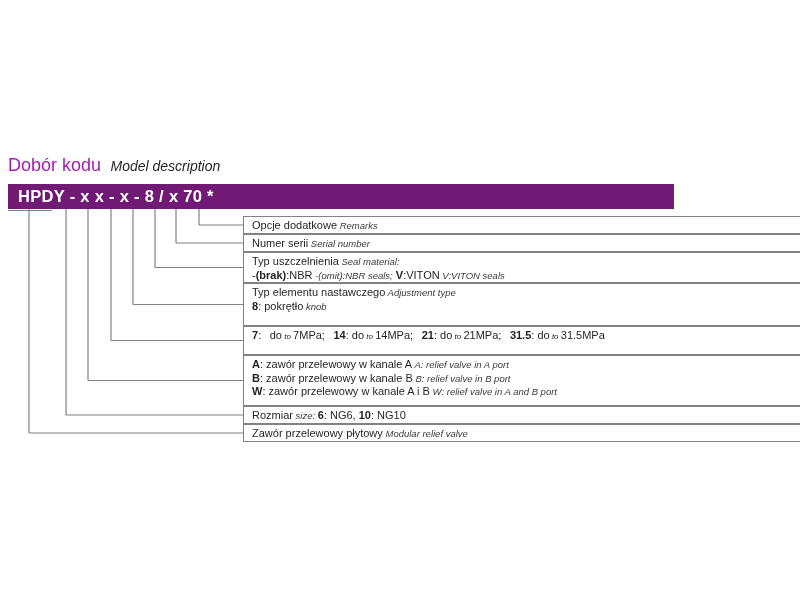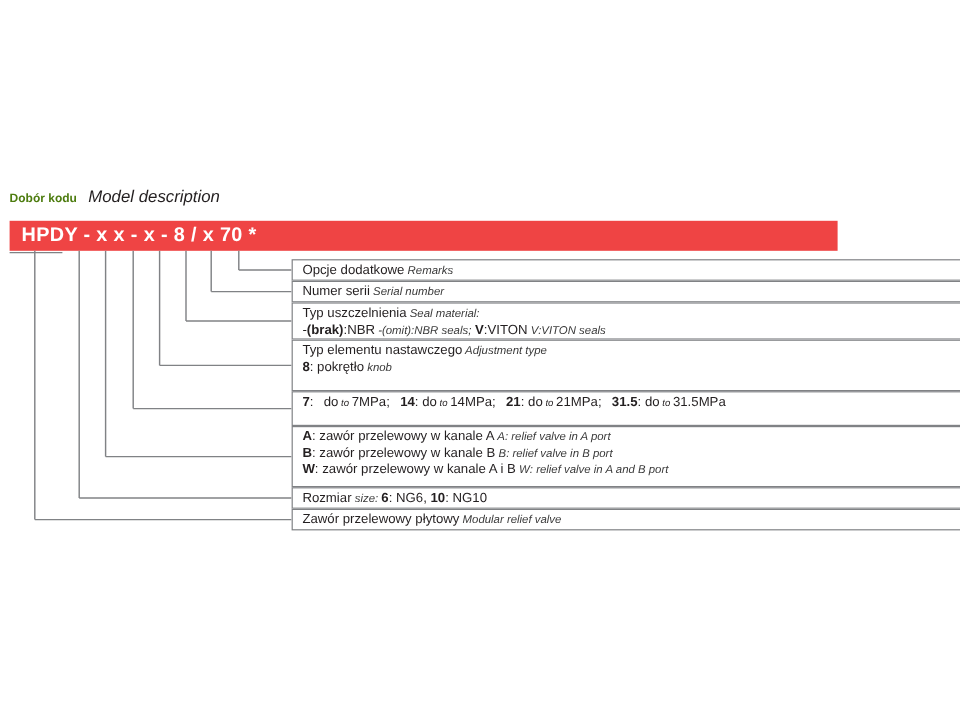--- a/index.html
+++ b/index.html
@@ -17,41 +17,40 @@
   }
 
   
   #title-block {
     position: absolute;
     left: 8px;
     top: 155px;
     white-space: nowrap;
   }
   #title-pl {
-    font-size: 10px;
-    font-weight: 700;
-    color: #4d7c0f;
+    font-size: 18px;
+    font-weight: 400;
+    color: #a21caf;
   }
   #title-en {
     font-size: 14px;
     font-style: italic;
     font-weight: 400;
     color: #231f20;
     margin-left: 5px;
   }
 
   
   #code-bar {
     position: absolute;
     left: 8px;
     top: 184px;
     width: 666px;
     height: 25px;
-    background: #ef4444;
-    padding-left: 24px;
+    background: #701a75;
   }
   #code-text {
     position: absolute;
     left: 10px;
     top: 3px;
     font-size: 16.5px;
     font-weight: bold;
     color: #ffffff;
     letter-spacing: 0.3px;
     white-space: nowrap;

